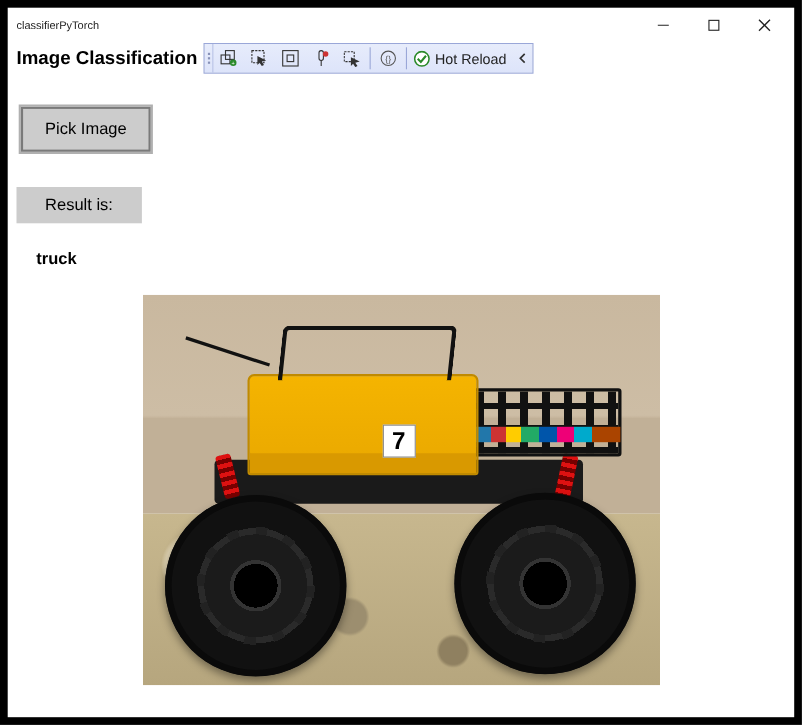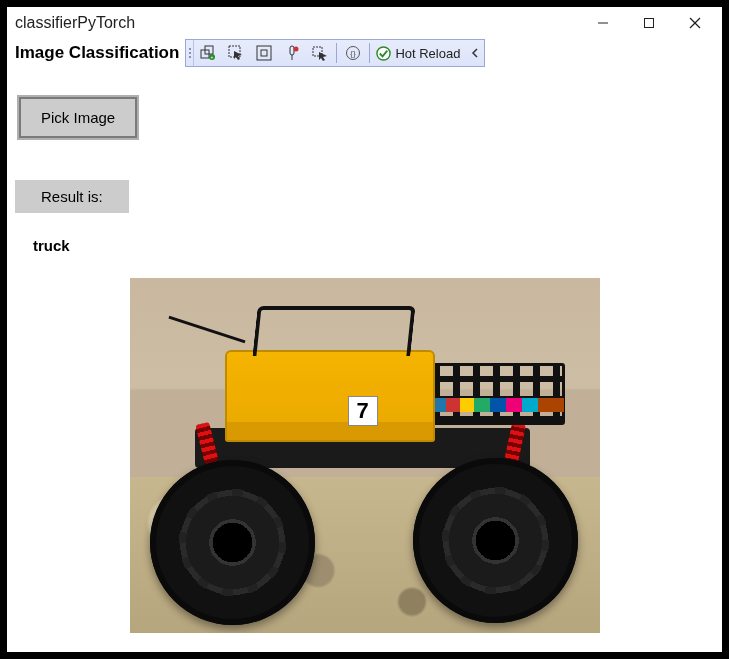--- a/index.html
+++ b/index.html
@@ -17,21 +17,21 @@
       display: flex;
       flex-direction: column;
     }
     .titlebar {
       display: flex;
       align-items: center;
       height: 32px;
       padding: 0 4px 0 8px;
     }
     .titlebar-title {
-      font-size: 16px;
+      font-size: 10px;
       color: #222;
       flex: 1;
     }
     .titlebar-controls {
       display: flex;
       gap: 0;
     }
     .titlebar-btn {
       width: 46px;
       height: 32px;
@@ -114,21 +114,21 @@
       padding: 10px 20px;
       font-size: 15px;
       background: #ccc;
       border: 2px solid #7a7a7a;
       outline: 2px solid #b0b0b0;
       cursor: pointer;
       color: #000;
     }
     .result-label {
       display: inline-block;
-      margin-top: 42px;
+      margin-top: 32px;
       padding: 8px 26px;
       background: #ccc;
       font-size: 15px;
       color: #000;
     }
     .result-value {
       margin-top: 24px;
       margin-left: 18px;
       font-size: 15px;
       font-weight: bold;

